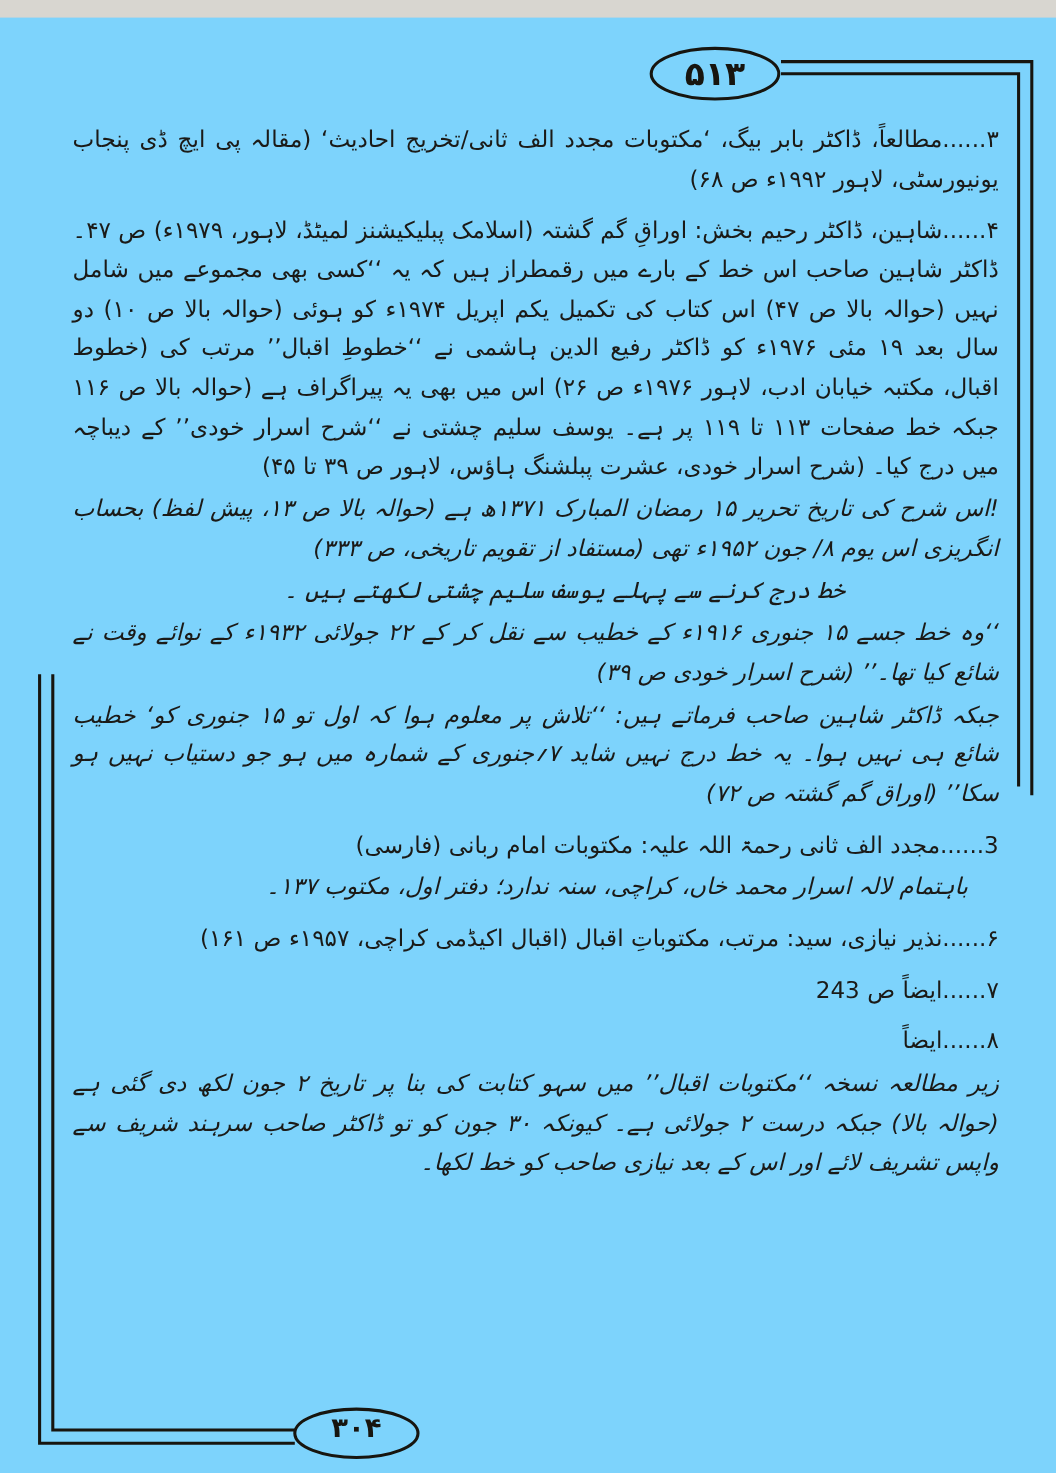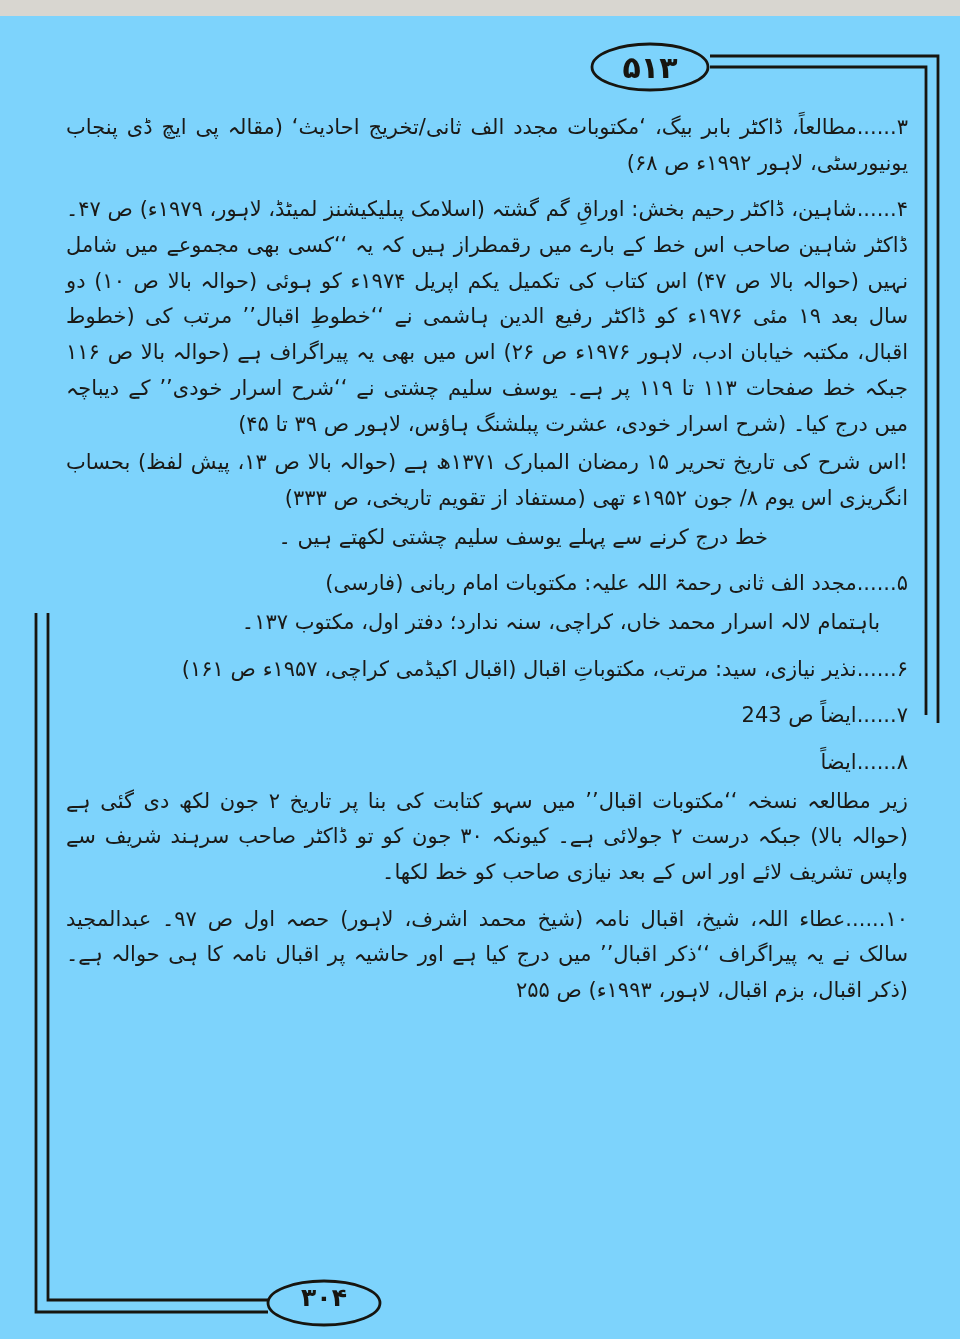--- a/index.html
+++ b/index.html
@@ -53,21 +53,21 @@
     left:66px;
     direction:rtl;
     text-align:justify;
     font-size:21px;
     line-height:1.7;
     color:#1b1a17;
   }
   .text-block p { margin:0; }
   .text-block p.note { margin-top:11px; }
   .text-block p.note:first-child { margin-top:0; }
-  .text-block p.cont { margin-top:3px; }
+  .text-block p.cont { margin-top:3px;font-style:italic; }
   .indent-sm { padding-right:28px; }
   .indent-lg { padding-right:140px; }
 </style>
 </head>
 <body>
 
 <div class="page">
 
   <svg class="frame" viewBox="0 0 960 1339" aria-hidden="true">
 
@@ -89,31 +89,32 @@
   <div class="text-block">
 
     <p class="note">۳......مطالعاً، ڈاکٹر بابر بیگ، ‘مکتوبات مجدد الف ثانی/تخریج احادیث‘ (مقالہ پی ایچ ڈی پنجاب یونیورسٹی، لاہور ۱۹۹۲ء ص ۶۸)</p>
 
     <p class="note">۴......شاہین، ڈاکٹر رحیم بخش: اوراقِ گم گشتہ (اسلامک پبلیکیشنز لمیٹڈ، لاہور، ۱۹۷۹ء) ص ۴۷۔ ڈاکٹر شاہین صاحب اس خط کے بارے میں رقمطراز ہیں کہ یہ ‘‘کسی بھی مجموعے میں شامل نہیں (حوالہ بالا ص ۴۷) اس کتاب کی تکمیل یکم اپریل ۱۹۷۴ء کو ہوئی (حوالہ بالا ص ۱۰) دو سال بعد ۱۹ مئی ۱۹۷۶ء کو ڈاکٹر رفیع الدین ہاشمی نے ‘‘خطوطِ اقبال’’ مرتب کی (خطوط اقبال، مکتبہ خیابان ادب، لاہور ۱۹۷۶ء ص ۲۶) اس میں بھی یہ پیراگراف ہے (حوالہ بالا ص ۱۱۶ جبکہ خط صفحات ۱۱۳ تا ۱۱۹ پر ہے۔ یوسف سلیم چشتی نے ‘‘شرح اسرار خودی’’ کے دیباچہ میں درج کیا۔ (شرح اسرار خودی، عشرت پبلشنگ ہاؤس، لاہور ص ۳۹ تا ۴۵)</p>
 
     <p class="cont">!اس شرح کی تاریخ تحریر ۱۵ رمضان المبارک ۱۳۷۱ھ ہے (حوالہ بالا ص ۱۳، پیش لفظ) بحساب انگریزی اس یوم ۸/ جون ۱۹۵۲ء تھی (مستفاد از تقویم تاریخی، ص ۳۳۳)</p>
 
     <p class="cont indent-lg">خط درج کرنے سے پہلے یوسف سلیم چشتی لکھتے ہیں ۔</p>
 
+    <p class="cont">‘‘وہ خط جسے ۱۵ جنوری ۱۹۱۶ء کے خطیب سے نقل کر کے ۲۲ جولائی ۱۹۳۲ء کے نوائے وقت نے شائع کیا تھا۔’’ (شرح اسرار خودی ص ۳۹)</p>
 
+    <p class="cont">جبکہ ڈاکٹر شاہین صاحب فرماتے ہیں: ‘‘تلاش پر معلوم ہوا کہ اول تو ۱۵ جنوری کو‘ خطیب شائع ہی نہیں ہوا۔ یہ خط درج نہیں شاید ۷؍جنوری کے شمارہ میں ہو جو دستیاب نہیں ہو سکا’’ (اوراق گم گشتہ ص ۷۲)</p>
 
-    <p class="note">۵......مجدد الف ثانی رحمۃ اللہ علیہ: مکتوبات امام ربانی (فارسی)</p>
+    <p class="note">3......مجدد الف ثانی رحمۃ اللہ علیہ: مکتوبات امام ربانی (فارسی)</p>
 
     <p class="cont indent-sm">باہتمام لالہ اسرار محمد خاں، کراچی، سنہ ندارد؛ دفتر اول، مکتوب ۱۳۷۔</p>
 
     <p class="note">۶......نذیر نیازی، سید: مرتب، مکتوباتِ اقبال (اقبال اکیڈمی کراچی، ۱۹۵۷ء ص ۱۶۱)</p>
 
     <p class="note">۷......ایضاً ص 243</p>
 
     <p class="note">۸......ایضاً</p>
 
     <p class="cont">زیر مطالعہ نسخہ ‘‘مکتوبات اقبال’’ میں سہو کتابت کی بنا پر تاریخ ۲ جون لکھ دی گئی ہے (حوالہ بالا) جبکہ درست ۲ جولائی ہے۔ کیونکہ ۳۰ جون کو تو ڈاکٹر صاحب سرہند شریف سے واپس تشریف لائے اور اس کے بعد نیازی صاحب کو خط لکھا۔</p>
 
 
-    <p class="note">۱۰......عطاء اللہ، شیخ، اقبال نامہ (شیخ محمد اشرف، لاہور) حصہ اول ص ۹۷۔ عبدالمجید سالک نے یہ پیراگراف ‘‘ذکر اقبال’’ میں درج کیا ہے اور حاشیہ پر اقبال نامہ کا ہی حوالہ ہے۔ (ذکر اقبال، بزم اقبال، لاہور، ۱۹۹۳ء) ص ۲۵۵</p>
 
   </div>
 </div>
 
 </body></html>

